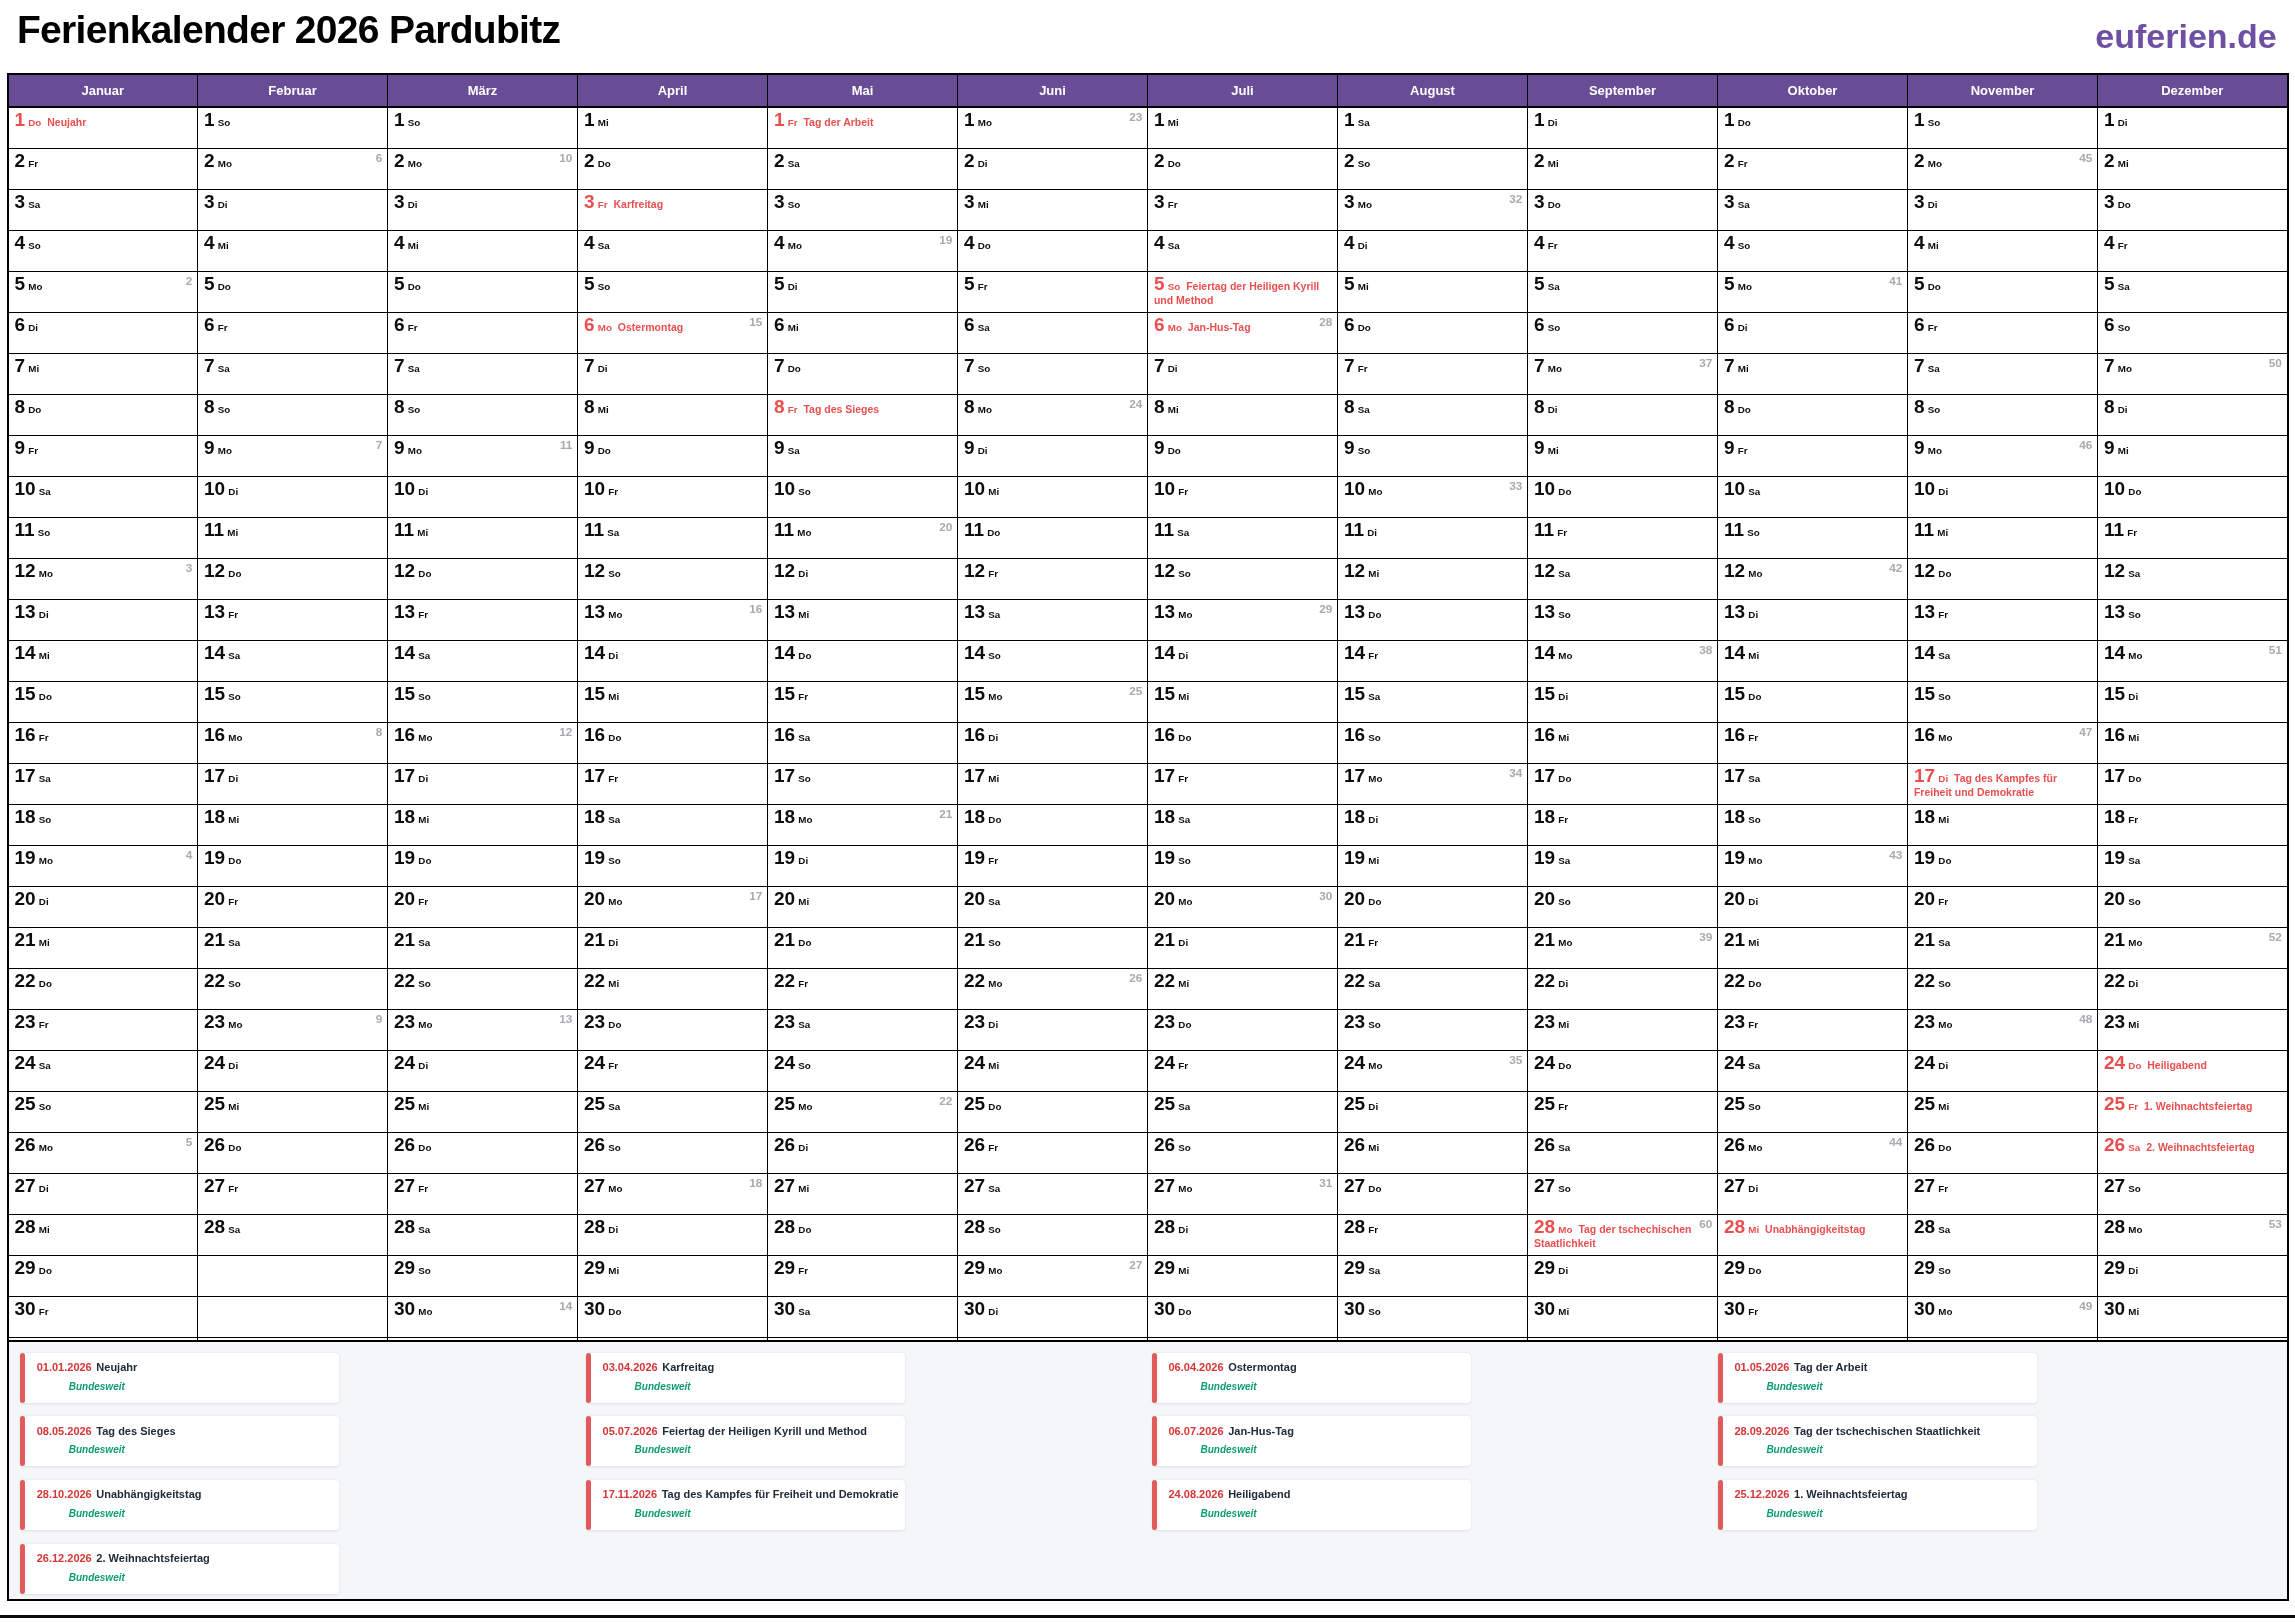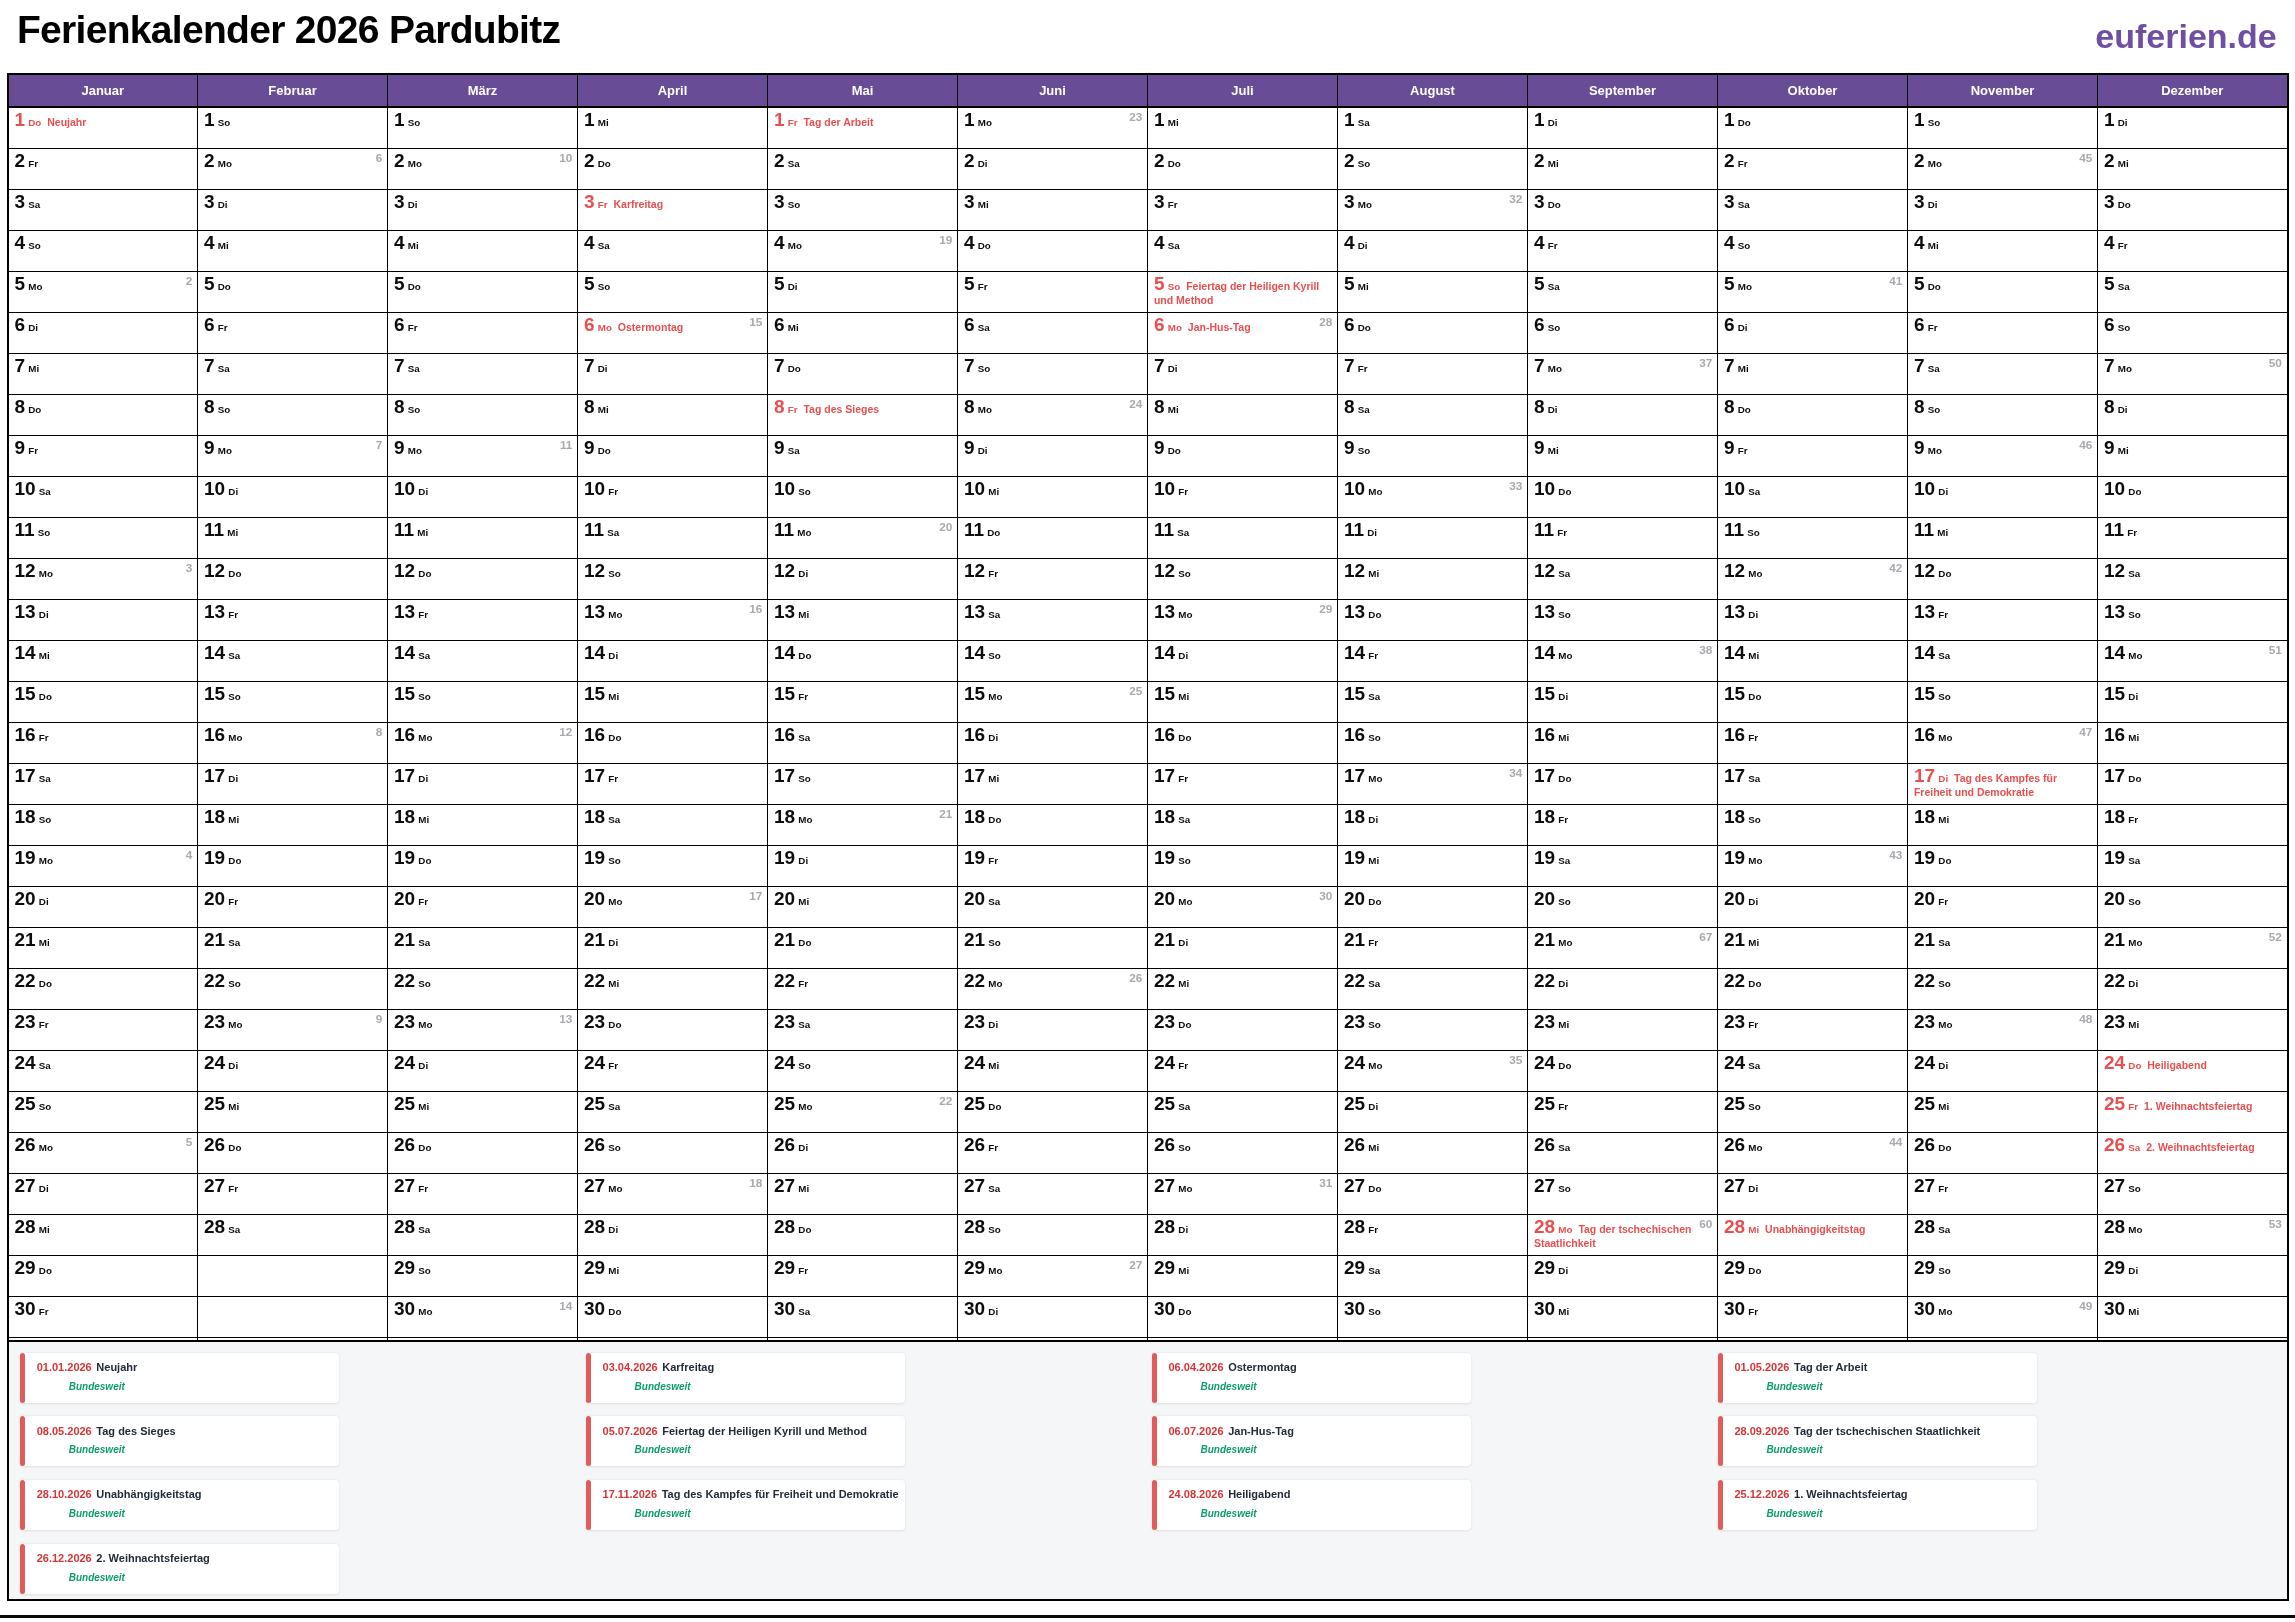--- a/index.html
+++ b/index.html
@@ -387,21 +387,21 @@
         </tr>
         <tr>
           <td><span class="d">21</span><span class="wd">Mi</span></td>
           <td class="wknd"><span class="d">21</span><span class="wd">Sa</span></td>
           <td class="wknd"><span class="d">21</span><span class="wd">Sa</span></td>
           <td><span class="d">21</span><span class="wd">Di</span></td>
           <td><span class="d">21</span><span class="wd">Do</span></td>
           <td class="wknd"><span class="d">21</span><span class="wd">So</span></td>
           <td><span class="d">21</span><span class="wd">Di</span></td>
           <td><span class="d">21</span><span class="wd">Fr</span></td>
-          <td><span class="d">21</span><span class="wd">Mo</span><span class="wk">67</span></td>
+          <td><span class="d">21</span><span class="wd">Mo</span><span class="wk">39</span></td>
           <td><span class="d">21</span><span class="wd">Mi</span></td>
           <td class="wknd"><span class="d">21</span><span class="wd">Sa</span></td>
           <td><span class="d">21</span><span class="wd">Mo</span><span class="wk">52</span></td>
         </tr>
         <tr>
           <td><span class="d">22</span><span class="wd">Do</span></td>
           <td class="wknd"><span class="d">22</span><span class="wd">So</span></td>
           <td class="wknd"><span class="d">22</span><span class="wd">So</span></td>
           <td><span class="d">22</span><span class="wd">Mi</span></td>
           <td><span class="d">22</span><span class="wd">Fr</span></td>

